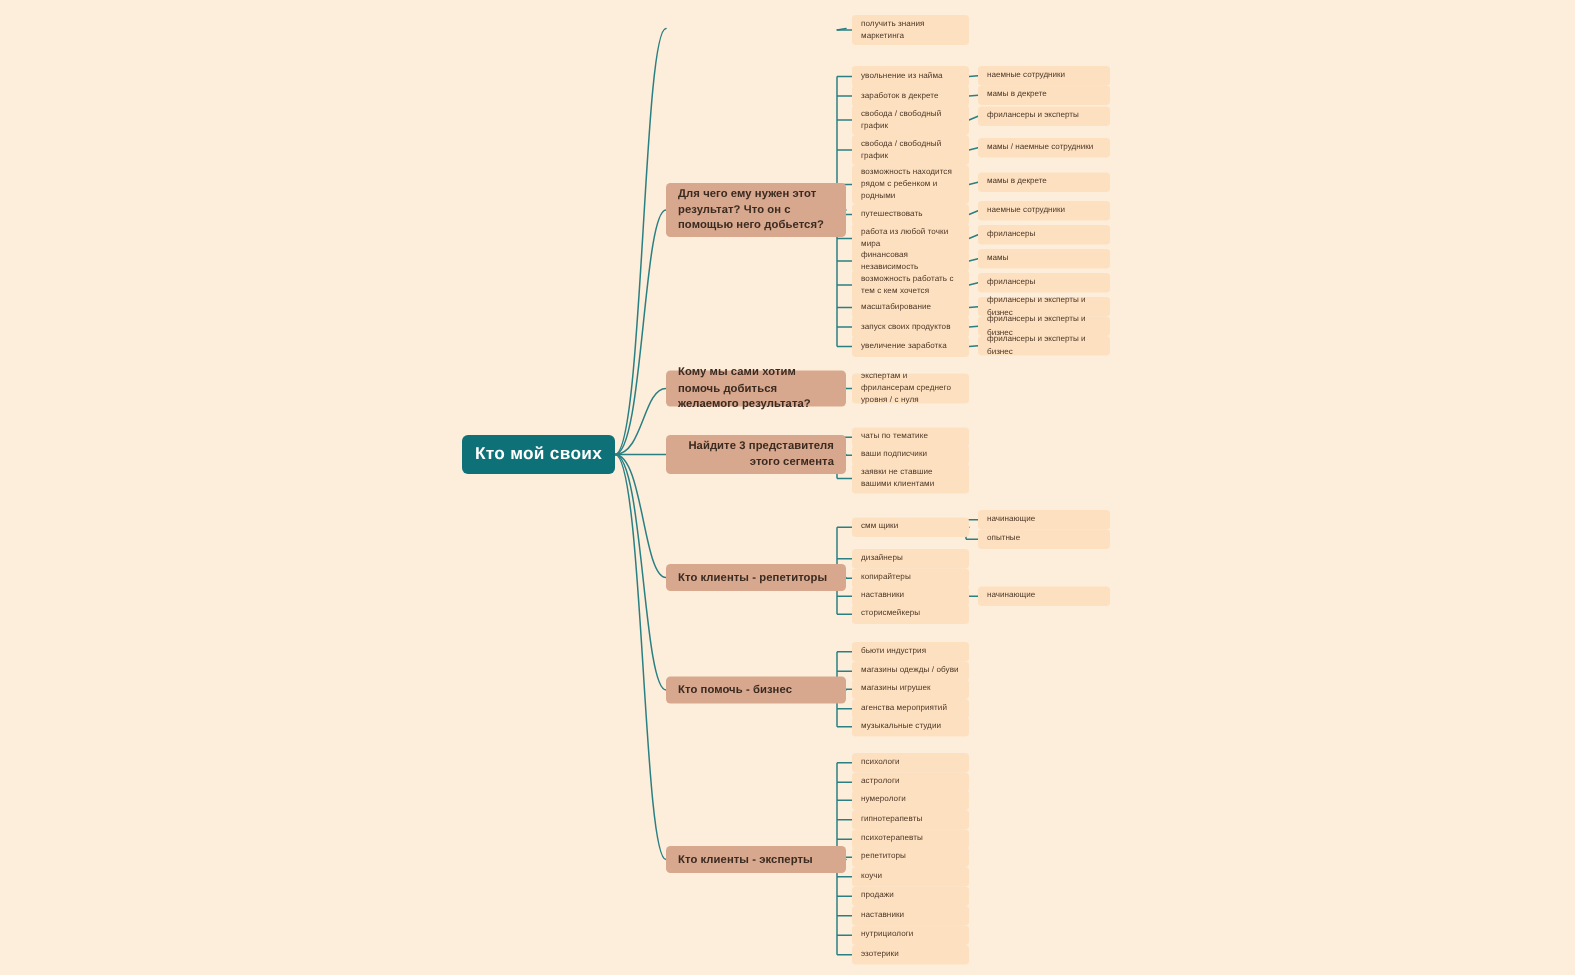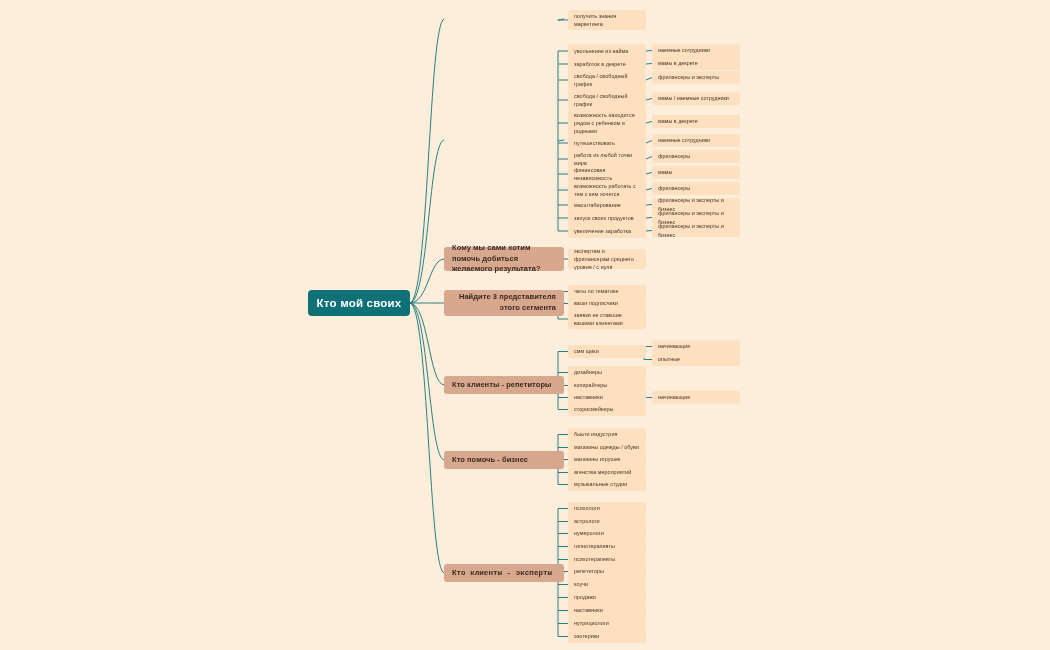--- a/index.html
+++ b/index.html
@@ -164,20 +164,21 @@
       <path d="M 558 559.5 L 568 559.5" fill="none" stroke="#2a7f83" stroke-width="1"></path>
       <path d="M 558 571.5 L 568 571.5" fill="none" stroke="#2a7f83" stroke-width="1"></path>
       <path d="M 558 584.5 L 568 584.5" fill="none" stroke="#2a7f83" stroke-width="1"></path>
       <path d="M 558 597.5 L 568 597.5" fill="none" stroke="#2a7f83" stroke-width="1"></path>
       <path d="M 558 610.5 L 568 610.5" fill="none" stroke="#2a7f83" stroke-width="1"></path>
       <path d="M 558 623.5 L 568 623.5" fill="none" stroke="#2a7f83" stroke-width="1"></path>
       <path d="M 558 636.5 L 568 636.5" fill="none" stroke="#2a7f83" stroke-width="1"></path>
     </svg>
 <div class="node root" style="left: 308px; top: 290px; width: 102px; height: 26px;">Кто мой своих</div>
     <div class="node leaf" style="left: 568px; top: 10px; width: 78px; height: 20px;">получить знания маркетинга</div>
+    <div class="node branch" style="left: 444px; top: 122px; width: 120px; height: 36px;">Для чего ему нужен этот результат? Что он с помощью него добьется?</div>
     <div class="node leaf" style="left: 568px; top: 44px; width: 78px; height: 14px;">увольнение из найма</div>
     <div class="node leaf" style="left: 568px; top: 57px; width: 78px; height: 14px;">заработок в декрете</div>
     <div class="node leaf" style="left: 568px; top: 70px; width: 78px; height: 20px;">свобода / свободный график</div>
     <div class="node leaf" style="left: 568px; top: 90px; width: 78px; height: 20px;">свобода / свободный график</div>
     <div class="node leaf" style="left: 568px; top: 110px; width: 78px; height: 26px;">возможность находится рядом с ребенком и родными</div>
     <div class="node leaf" style="left: 568px; top: 136px; width: 78px; height: 14px;">путешествовать</div>
     <div class="node leaf" style="left: 568px; top: 149px; width: 78px; height: 20px;">работа из любой точки мира</div>
     <div class="node leaf" style="left: 568px; top: 167px; width: 78px; height: 14px;">финансовая независимость</div>
     <div class="node leaf" style="left: 568px; top: 180px; width: 78px; height: 20px;">возможность работать с тем с кем хочется</div>
     <div class="node leaf" style="left: 568px; top: 198px; width: 78px; height: 14px;">масштабирование</div>
@@ -209,21 +210,21 @@
     <div class="node leaf" style="left: 568px; top: 403px; width: 78px; height: 13px;">сторисмейкеры</div>
     <div class="node leaf3 plain" style="left: 652px; top: 340px; width: 88px; height: 13px;">начинающие</div>
     <div class="node leaf3 plain" style="left: 652px; top: 353px; width: 88px; height: 13px;">опытные</div>
     <div class="node leaf3 plain" style="left: 652px; top: 391px; width: 88px; height: 13px;">начинающие</div>
     <div class="node branch" style="left: 444px; top: 451px; width: 120px; height: 18px;">Кто помочь - бизнес</div>
     <div class="node leaf" style="left: 568px; top: 428px; width: 78px; height: 13px;">бьюти индустрия</div>
     <div class="node leaf" style="left: 568px; top: 441px; width: 78px; height: 13px;">магазины одежды / обуви</div>
     <div class="node leaf" style="left: 568px; top: 453px; width: 78px; height: 13px;">магазины игрушек</div>
     <div class="node leaf" style="left: 568px; top: 466px; width: 78px; height: 13px;">агенства мероприятий</div>
     <div class="node leaf" style="left: 568px; top: 478px; width: 78px; height: 13px;">музыкальные студии</div>
-    <div class="node branch" style="left: 444px; top: 564px; width: 120px; height: 18px; font-family: Liberation Mono, monospace;">Кто клиенты - эксперты</div>
+    <div class="node branch" style="left: 444px; top: 564px; width: 120px; height: 18px;">Кто клиенты - эксперты</div>
     <div class="node leaf" style="left: 568px; top: 502px; width: 78px; height: 13px;">психологи</div>
     <div class="node leaf" style="left: 568px; top: 515px; width: 78px; height: 13px;">астрологи</div>
     <div class="node leaf" style="left: 568px; top: 527px; width: 78px; height: 13px;">нумерологи</div>
     <div class="node leaf" style="left: 568px; top: 540px; width: 78px; height: 13px;">гипнотерапевты</div>
     <div class="node leaf" style="left: 568px; top: 553px; width: 78px; height: 13px;">психотерапевты</div>
     <div class="node leaf" style="left: 568px; top: 565px; width: 78px; height: 13px;">репетиторы</div>
     <div class="node leaf" style="left: 568px; top: 578px; width: 78px; height: 13px;">коучи</div>
     <div class="node leaf" style="left: 568px; top: 591px; width: 78px; height: 13px;">продажи</div>
     <div class="node leaf" style="left: 568px; top: 604px; width: 78px; height: 13px;">наставники</div>
     <div class="node leaf" style="left: 568px; top: 617px; width: 78px; height: 13px;">нутрициологи</div>

